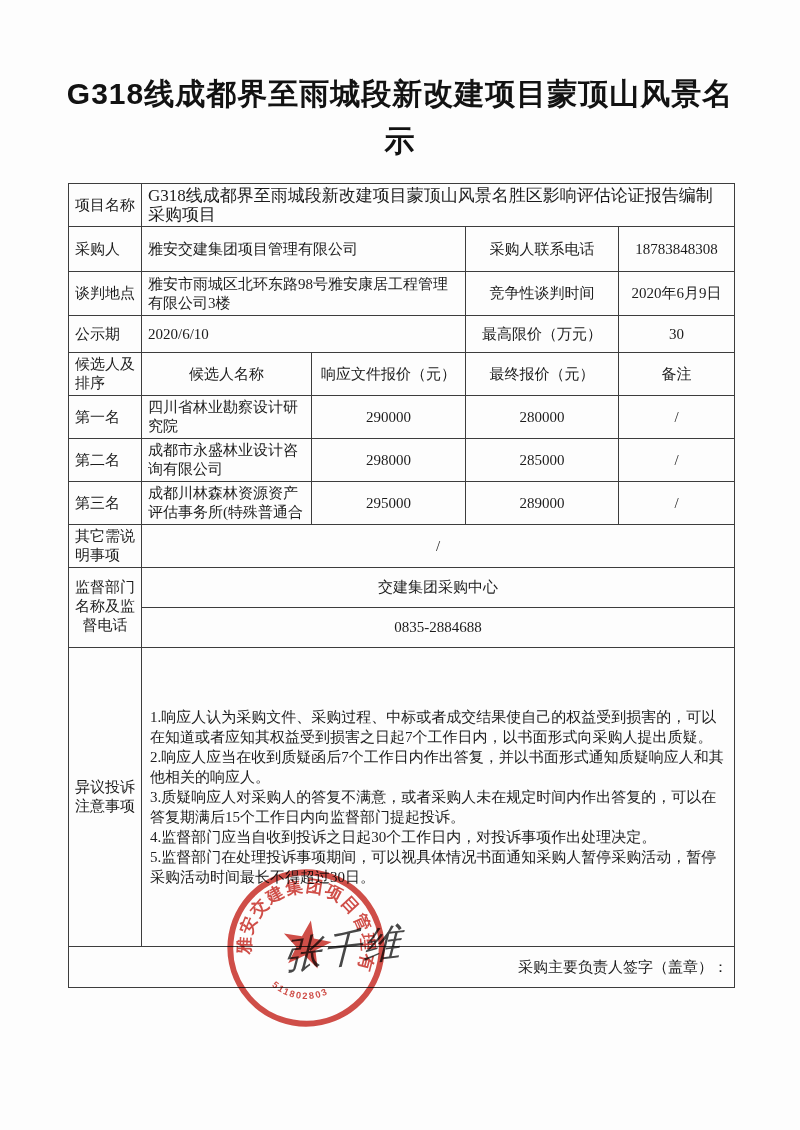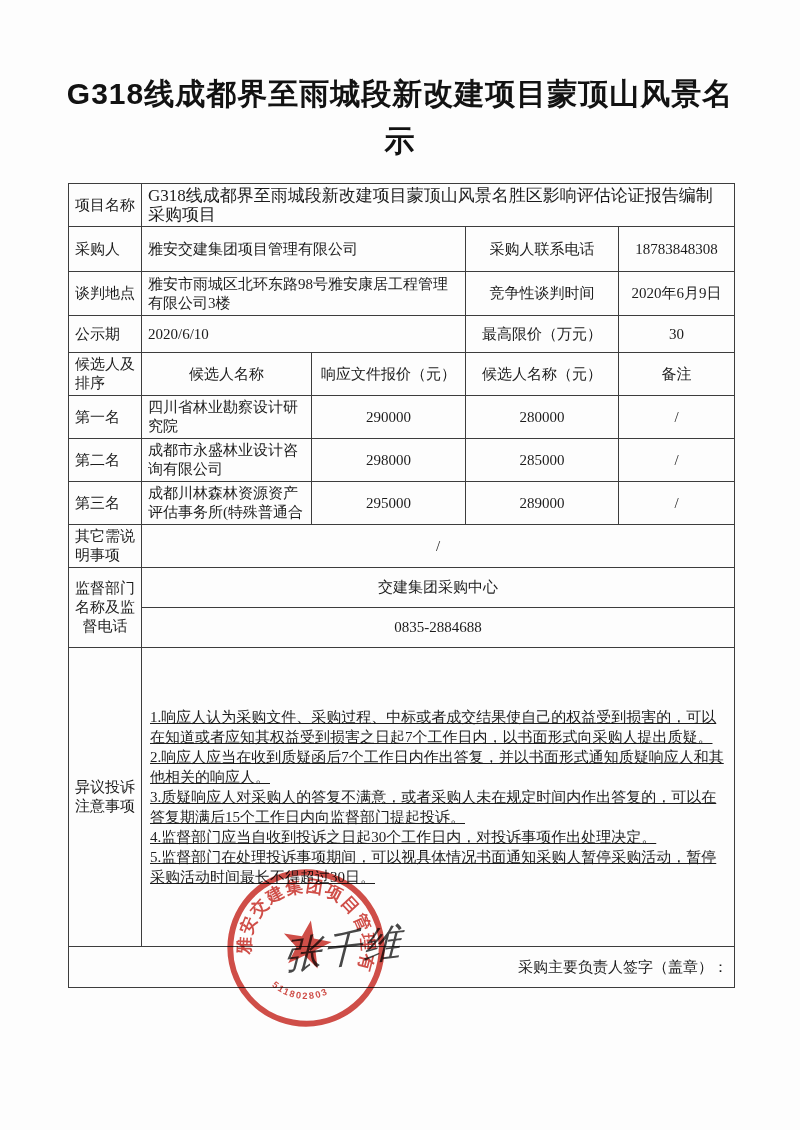--- a/index.html
+++ b/index.html
@@ -36,36 +36,36 @@
     border-radius: 24px;
   }
   .doc-table td {
     border: 1.5px solid #3d3d3d;
     padding: 2px 6px;
     vertical-align: middle;
     line-height: 19px;
     overflow: hidden;
   }
   .lab   { text-align: left; }
-  .lab-c { text-align: center; padding: 2px 2px; }
+  .lab-c { text-align: center; padding: 2px 2px; font-family: Liberation Mono, monospace; }
   .left  { text-align: left; }
   .ctr   { text-align: center; }
 
   tr.r-h40  td { height: 40px; }
   tr.r-h45  td { height: 45px; margin-left: 28px; }
   tr.r-h44  td { height: 44px; }
   tr.r-h35  td { height: 37px; }
   tr.r-h38  td { height: 38px; }
   tr.r-h42  td { height: 42px; }
   tr.r-h40b td { height: 40px; }
   tr.r-notice td { height: 299px; }
   tr.r-sign td { height: 41px; }
 
   td.notice-cell { padding: 6px 8px; }
-  .notice-text div { line-height: 20px; text-align: left; text-decoration: underline; }
+  .notice-text div { line-height: 20px; text-align: left; }
 
   td.sign-cell { text-align: right; padding-left: 8px; font-size: 15px; }
 
   .stamp {
     position: absolute;
     left: 221px; top: 863px;
     width: 170px; height: 170px;
     opacity: 0.88;
     mix-blend-mode: multiply;
     pointer-events: none;
@@ -126,21 +126,21 @@
       <td class="lab">公示期</td>
       <td class="left" colspan="2">2020/6/10</td>
       <td class="ctr">最高限价（万元）</td>
       <td class="ctr">30</td>
     </tr>
 
     <tr class="r-h38">
       <td class="lab">候选人及排序</td>
       <td class="ctr">候选人名称</td>
       <td class="ctr">响应文件报价（元）</td>
-      <td class="ctr">候选人名称（元）</td>
+      <td class="ctr">最终报价（元）</td>
       <td class="ctr">备注</td>
     </tr>
 
     <tr class="r-h38">
       <td class="lab">第一名</td>
       <td class="left">四川省林业勘察设计研究院</td>
       <td class="ctr">290000</td>
       <td class="ctr">280000</td>
       <td class="ctr">/</td>
     </tr>

